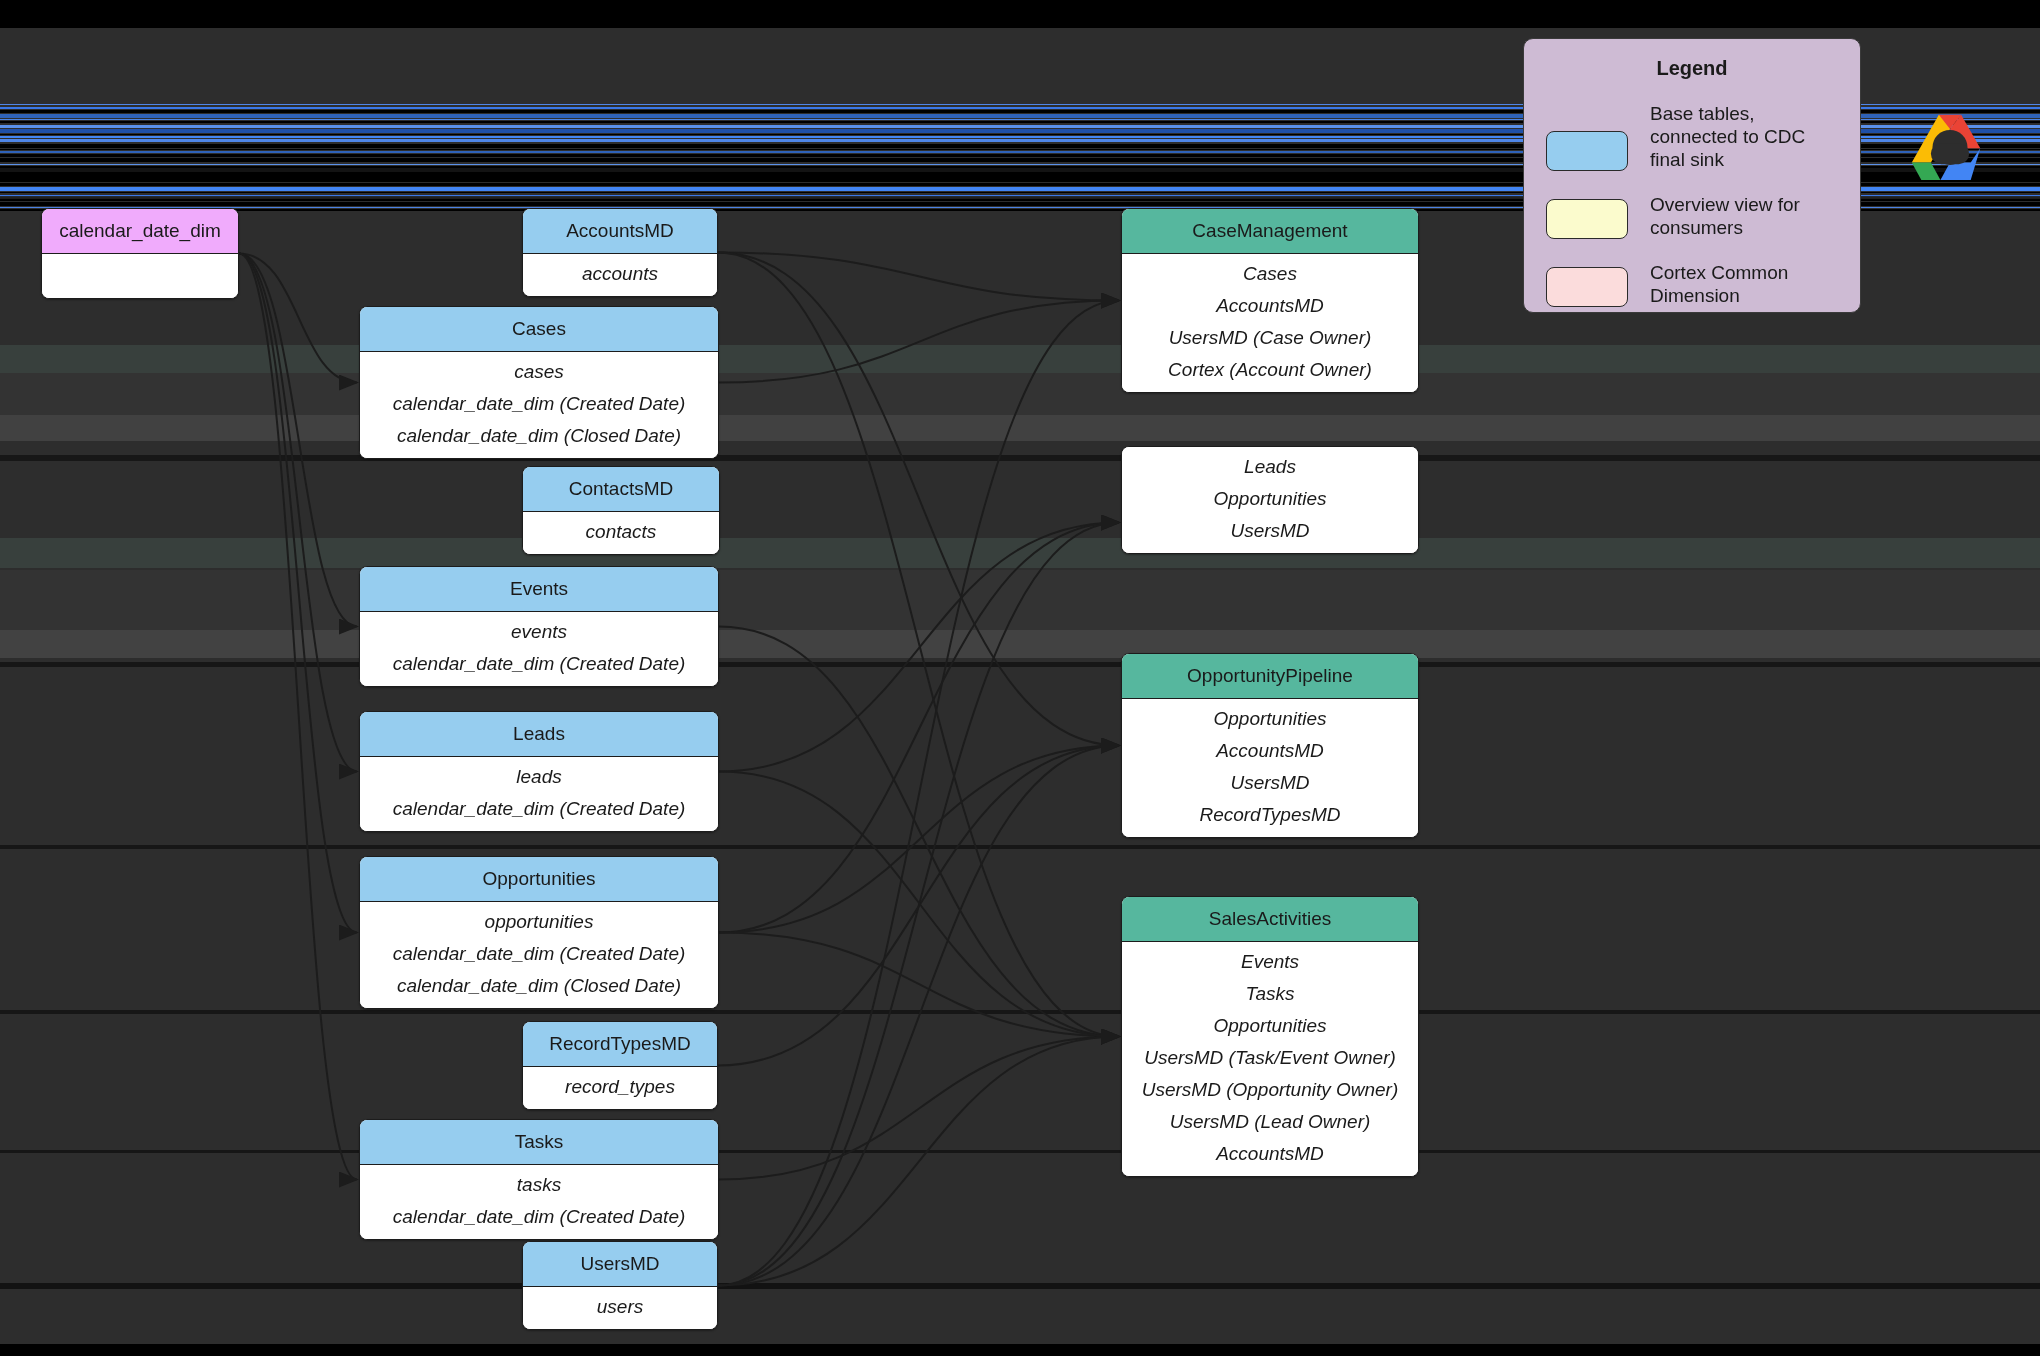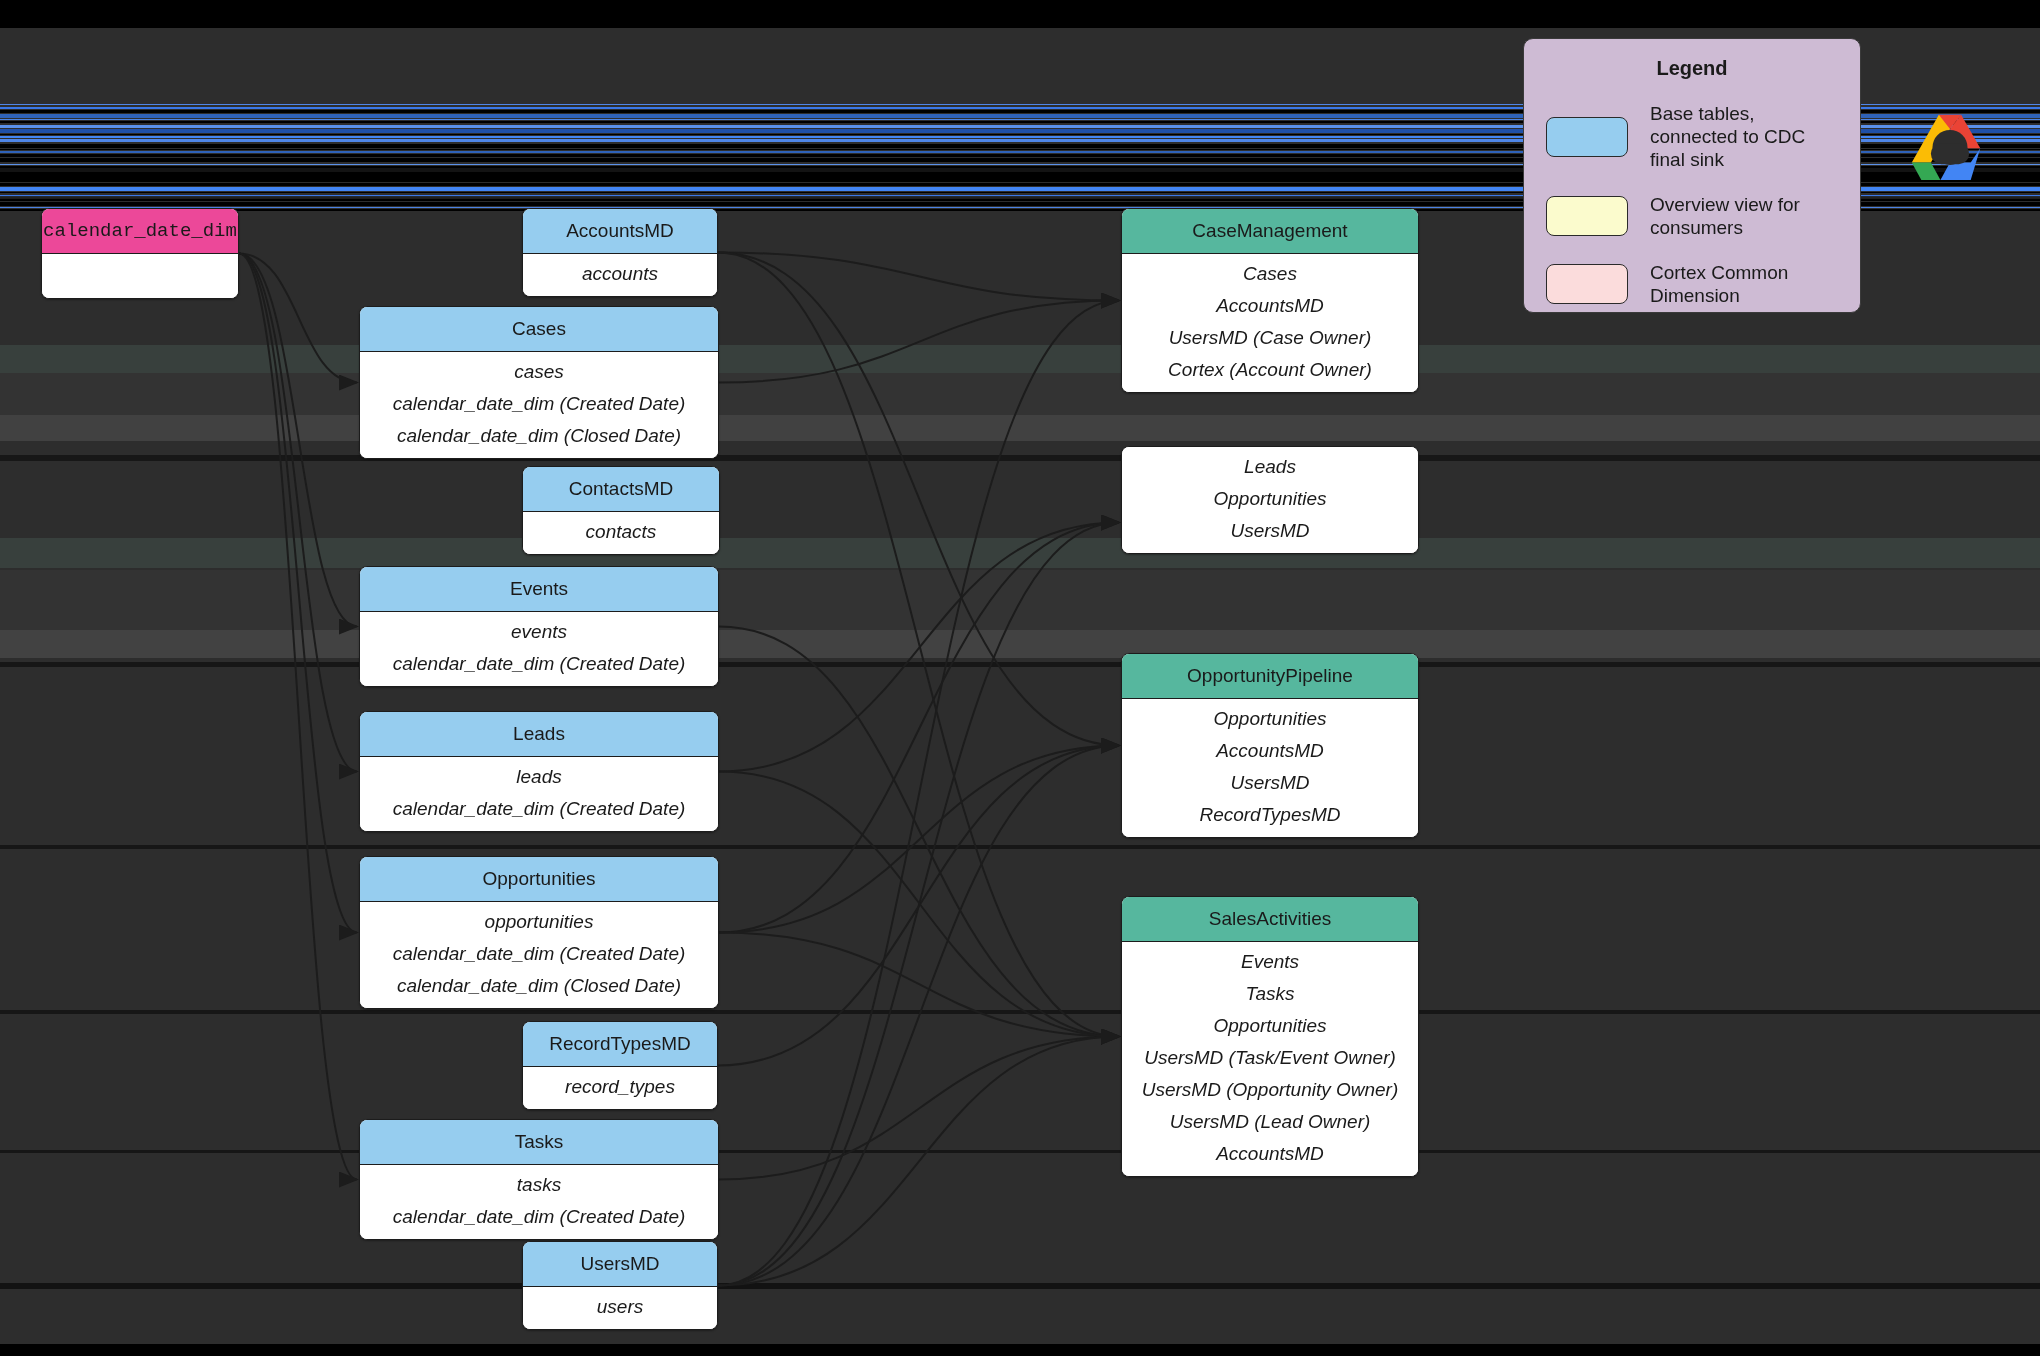--- a/index.html
+++ b/index.html
@@ -50,42 +50,42 @@
   .node .row {
     text-align: center;
     font-size: 19px;
     line-height: 32px;
     white-space: nowrap;
     padding: 0 12px;
     font-style: italic;
   }
   .node.base .title  { background: #96cdef; }
   .node.view .title  { background: #56b79e; }
-  .node.dim  .title  { background: #ec4899; font-family: Liberation Mono, monospace; }
+  .node.dim  .title  { background: #f0abfc; }
   .node.dim  .rows   { min-height: 34px; }
 
   
   #legend {
     position: absolute;
     background: #cebbd4;
     border: 1px solid #3a3a3a;
     border-radius: 10px;
     box-sizing: border-box;
     padding: 18px 22px 22px 22px;
   }
   #legend .legend-title {
     text-align: center;
     font-weight: bold;
     font-size: 20px;
     margin-bottom: 22px;
     color: #1a1a1a;
   }
   .legend-row {
     display: flex;
-    align-items: center;
+    align-items: flex-end;
     margin-bottom: 22px;
   }
   .legend-row:last-child { margin-bottom: 0; }
   .swatch {
     width: 80px; height: 38px;
     border: 1px solid #2a2a2a;
     border-radius: 8px;
     flex: 0 0 auto;
     margin-right: 22px;
   }

